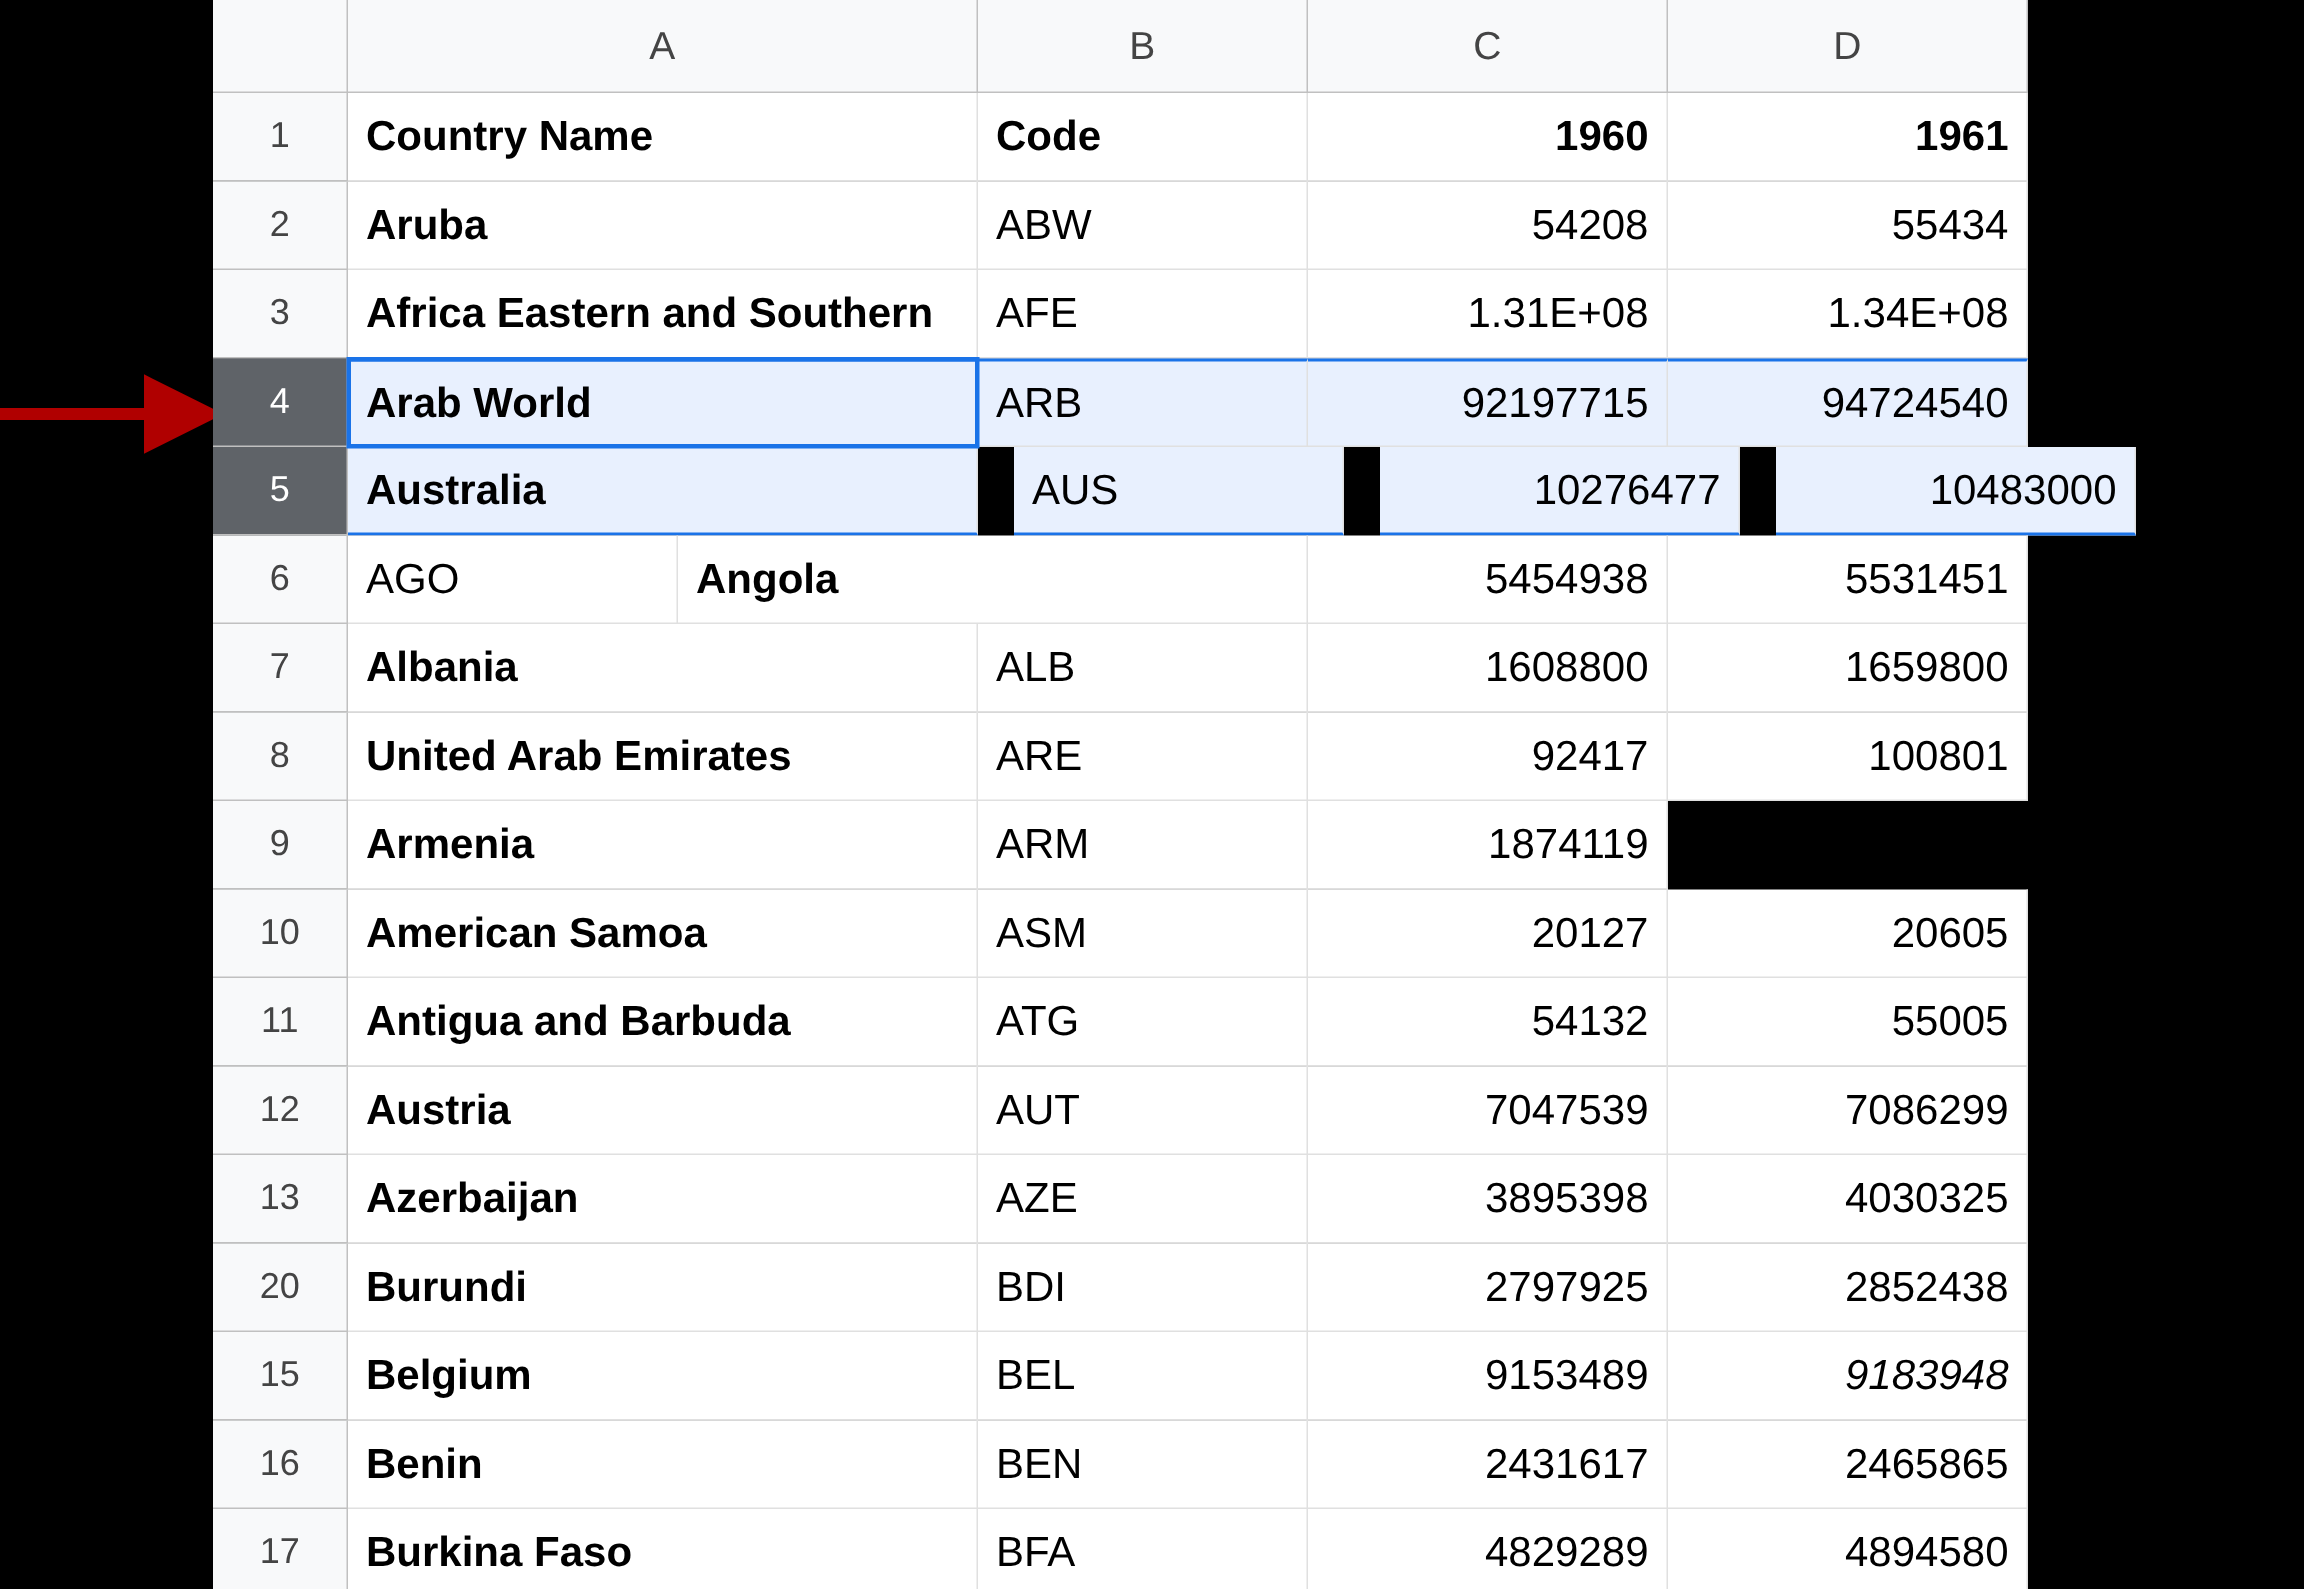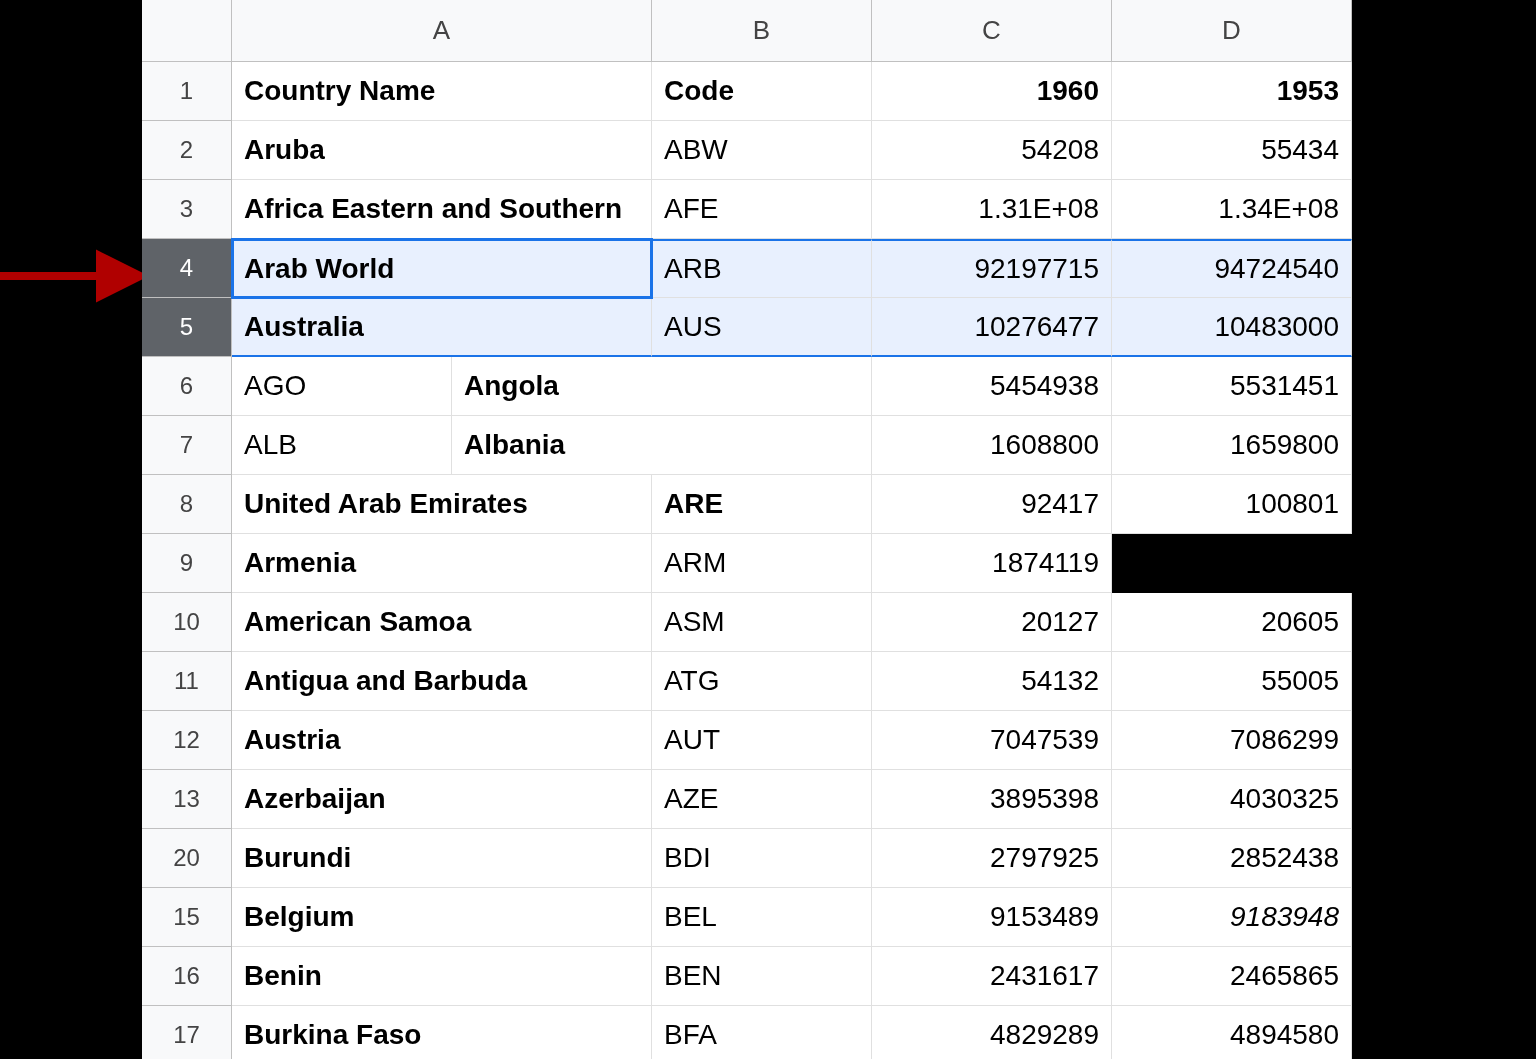--- a/index.html
+++ b/index.html
@@ -167,61 +167,61 @@
     <div class="row-header" style="height: 59px;">15</div>
     <div class="row-header" style="height: 59px;">16</div>
     <div class="row-header" style="height: 59px;">17</div>
   </div>
 
 <div class="grid" id="grid">
     <div class="grid-row hdr-row" style="height: 59px;">
       <div class="cell col-A" style="width: 420px; height: 59px;">Country Name</div>
       <div class="cell col-B" style="width: 220px; height: 59px;">Code</div>
       <div class="cell col-C" style="width: 240px; height: 59px;">1960</div>
-      <div class="cell col-D" style="width: 240px; height: 59px;">1953</div>
+      <div class="cell col-D" style="width: 240px; height: 59px;">1961</div>
     </div>
     <div class="grid-row" style="height: 59px;">
       <div class="cell col-A" style="width: 420px; height: 59px;">Aruba</div>
       <div class="cell col-B" style="width: 220px; height: 59px;">ABW</div>
       <div class="cell col-C" style="width: 240px; height: 59px;">54208</div>
       <div class="cell col-D" style="width: 240px; height: 59px;">55434</div>
     </div>
     <div class="grid-row" style="height: 59px;">
       <div class="cell col-A" style="width: 420px; height: 59px;">Africa Eastern and Southern</div>
       <div class="cell col-B" style="width: 220px; height: 59px;">AFE</div>
       <div class="cell col-C" style="width: 240px; height: 59px;">1.31E+08</div>
       <div class="cell col-D" style="width: 240px; height: 59px;">1.34E+08</div>
     </div>
     <div class="grid-row sel sel-top" style="height: 59px;">
       <div class="cell col-A" style="width: 420px; height: 59px;">Arab World</div>
       <div class="cell col-B" style="width: 220px; height: 59px;">ARB</div>
       <div class="cell col-C" style="width: 240px; height: 59px;">92197715</div>
       <div class="cell col-D" style="width: 240px; height: 59px;">94724540</div>
     </div>
-    <div class="grid-row sel sel-bottom" style="height: 59px;">
+    <div class="grid-row sel sel-bottom" style="height: 59px; gap: 24px;">
       <div class="cell col-A" style="width: 420px; height: 59px;">Australia</div>
       <div class="cell col-B" style="width: 220px; height: 59px;">AUS</div>
       <div class="cell col-C" style="width: 240px; height: 59px;">10276477</div>
       <div class="cell col-D" style="width: 240px; height: 59px;">10483000</div>
     </div>
     <div class="grid-row" style="height: 59px;">
       <div class="cell col-B" style="width: 220px; height: 59px;">AGO</div>
       <div class="cell col-A" style="width: 420px; height: 59px;">Angola</div>
       <div class="cell col-C" style="width: 240px; height: 59px;">5454938</div>
       <div class="cell col-D" style="width: 240px; height: 59px;">5531451</div>
     </div>
     <div class="grid-row" style="height: 59px;">
+      <div class="cell col-A" style="width: 420px; height: 59px;">Albania</div>
       <div class="cell col-B" style="width: 220px; height: 59px;">ALB</div>
-      <div class="cell col-A" style="width: 420px; height: 59px;">Albania</div>
       <div class="cell col-C" style="width: 240px; height: 59px;">1608800</div>
       <div class="cell col-D" style="width: 240px; height: 59px;">1659800</div>
     </div>
     <div class="grid-row" style="height: 59px;">
       <div class="cell col-A" style="width: 420px; height: 59px;">United Arab Emirates</div>
-      <div class="cell col-B" style="width: 220px; height: 59px; font-weight: bold;">ARE</div>
+      <div class="cell col-B" style="width: 220px; height: 59px;">ARE</div>
       <div class="cell col-C" style="width: 240px; height: 59px;">92417</div>
       <div class="cell col-D" style="width: 240px; height: 59px;">100801</div>
     </div>
     <div class="grid-row" style="height: 59px;">
       <div class="cell col-A" style="width: 420px; height: 59px;">Armenia</div>
       <div class="cell col-B" style="width: 220px; height: 59px;">ARM</div>
       <div class="cell col-C" style="width: 240px; height: 59px;">1874119</div>
     </div>
     <div class="grid-row" style="height: 59px;">
       <div class="cell col-A" style="width: 420px; height: 59px;">American Samoa</div>

